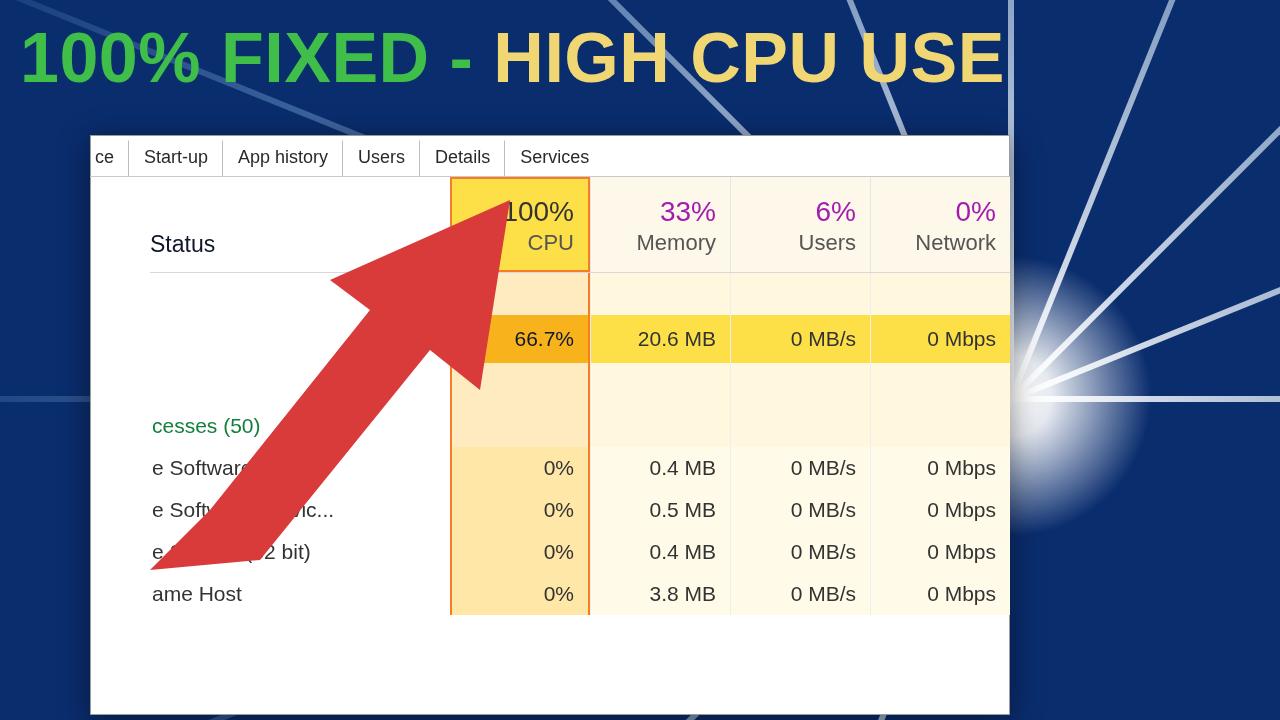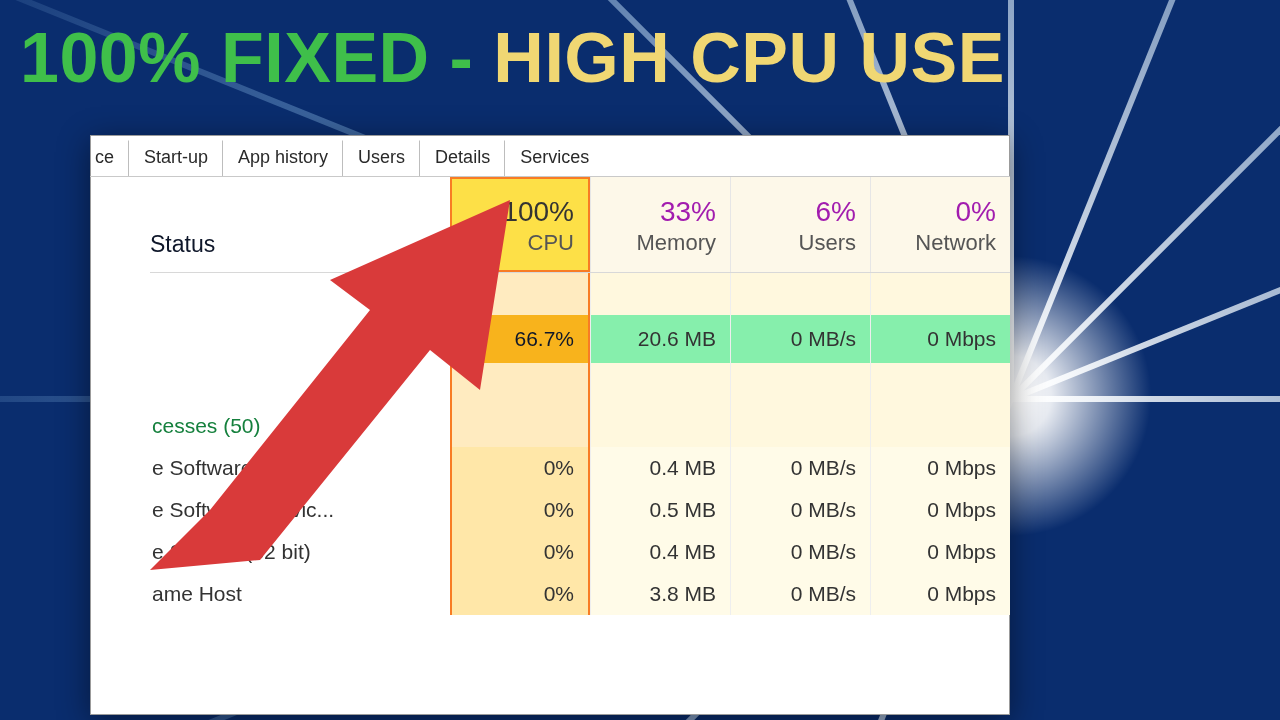--- a/index.html
+++ b/index.html
@@ -118,21 +118,21 @@
     border-left: 1px solid #eee;
     height: 100%; display: flex; align-items: center; justify-content: flex-end;
   }
   .cell.cpu { border-left: 2px solid #f87c24; border-right: 2px solid #f87c24; }
 
   
   .c-cpu-blank  { background: #ffebc0; }
   .c-cpu-hot    { background: #f8b31c; color: #0f172a; }
   .c-cpu-warm   { background: #ffe7a8; }
   .c-mem-blank  { background: #fff8de; }
-  .c-mem-warm   { background: #86efac; }
+  .c-mem-warm   { background: #fde047; }
   .c-mem-light  { background: #fffbe8; }
 
   .spacer { height: 48px; }
   .grouphead {
     font-size: 21px; color: #15803d; padding: 10px 0 10px 2px;
   }
 
   
   .arrow {
     position: absolute; z-index: 6;

